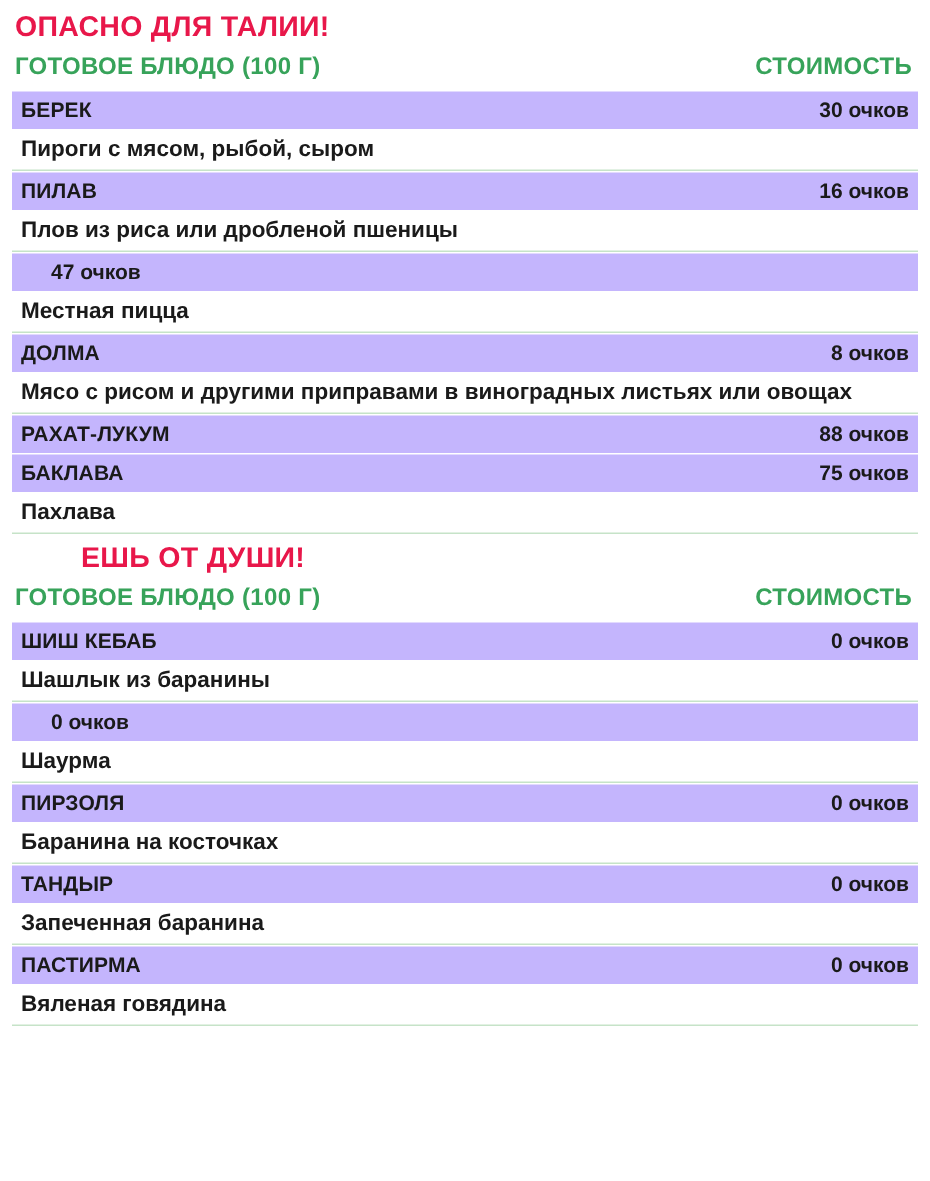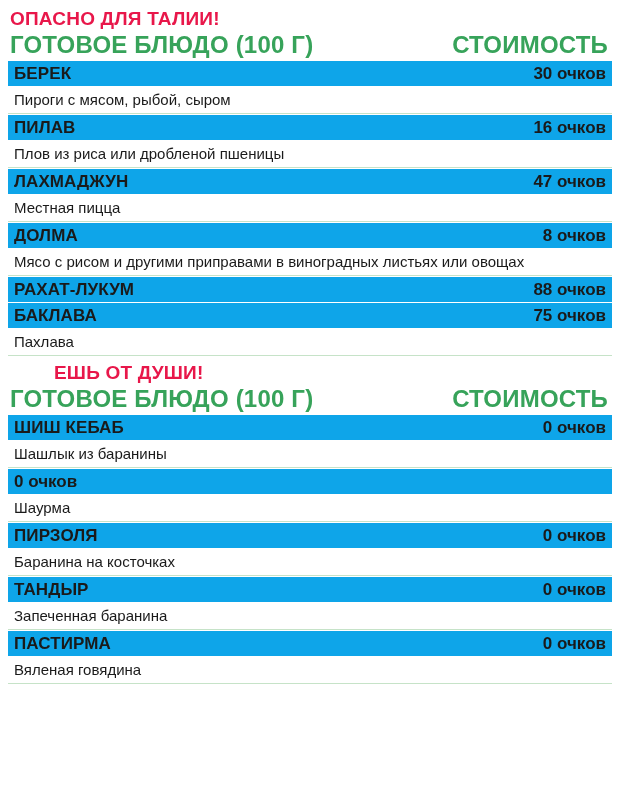--- a/index.html
+++ b/index.html
@@ -27,45 +27,45 @@
     line-height: 22px;
     padding: 2px 2px 3px 2px;
   }
   .danger-title { color: #e8174a; }
   .good-title { color: #e8174a; margin-left: 44px; }
   .col-head {
     display: flex;
     justify-content: space-between;
     align-items: baseline;
     color: #37a35a;
-    font-size: 24px;
+    font-size: 16px;
     font-weight: bold;
     line-height: 22px;
     padding: 1px 4px 4px 2px;
     letter-spacing: 0.2px;
   }
   .row {
     display: flex;
     justify-content: space-between;
     align-items: baseline;
     box-sizing: border-box;
     padding: 3px 6px 3px 6px;
     line-height: 19px;
   }
   .row.dish {
-    background: #0ea5e9;
+    background: #c4b5fd;
     font-weight: bold;
-    font-size: 17px;
+    font-size: 14px;
     border-top: 1px solid #ffffff;
   }
   .row.dish .name { letter-spacing: 0.1px; }
-  .row.dish .points { white-space: nowrap; }
+  .row.dish .points { white-space: nowrap; margin-left: 20px; }
   .row.desc {
     background: #ffffff;
-    font-weight: normal;
+    font-weight: bold;
     font-size: 15px;
     color: #1a1a1a;
     padding: 3px 6px 3px 6px;
     line-height: 21px;
     border-bottom: 1px solid #c6e3c8;
   }
   .row.desc .name { display: block; }
   .gap { height: 4px; }
 </style>
 </head>
@@ -90,21 +90,20 @@
 
     <div class="row dish">
       <span class="name">ПИЛАВ</span>
       <span class="points">16 очков</span>
     </div>
     <div class="row desc">
       <span class="name">Плов из риса или дробленой пшеницы</span>
     </div>
 
     <div class="row dish">
-      <span class="name">ЛАХМАДЖУН</span>
       <span class="points">47 очков</span>
     </div>
     <div class="row desc">
       <span class="name">Местная пицца</span>
     </div>
 
     <div class="row dish">
       <span class="name">ДОЛМА</span>
       <span class="points">8 очков</span>
     </div>

